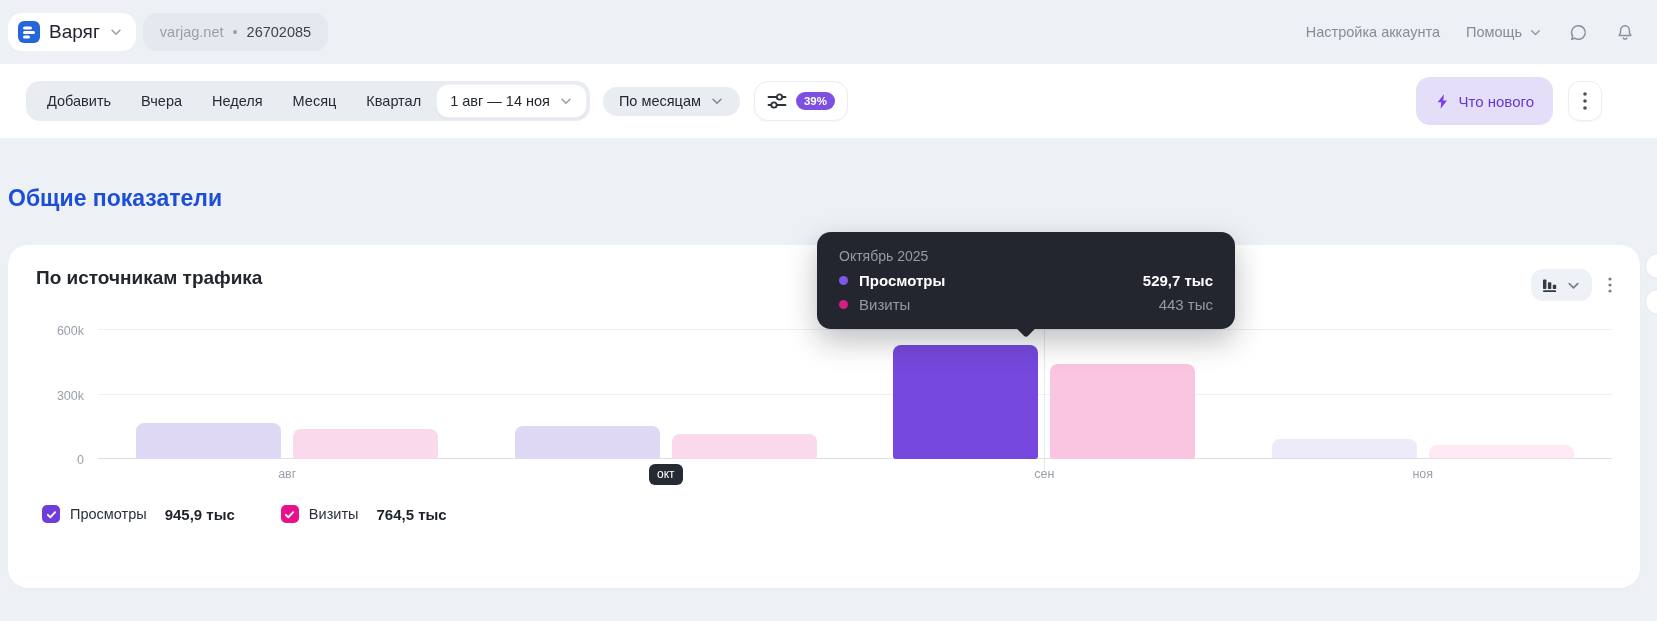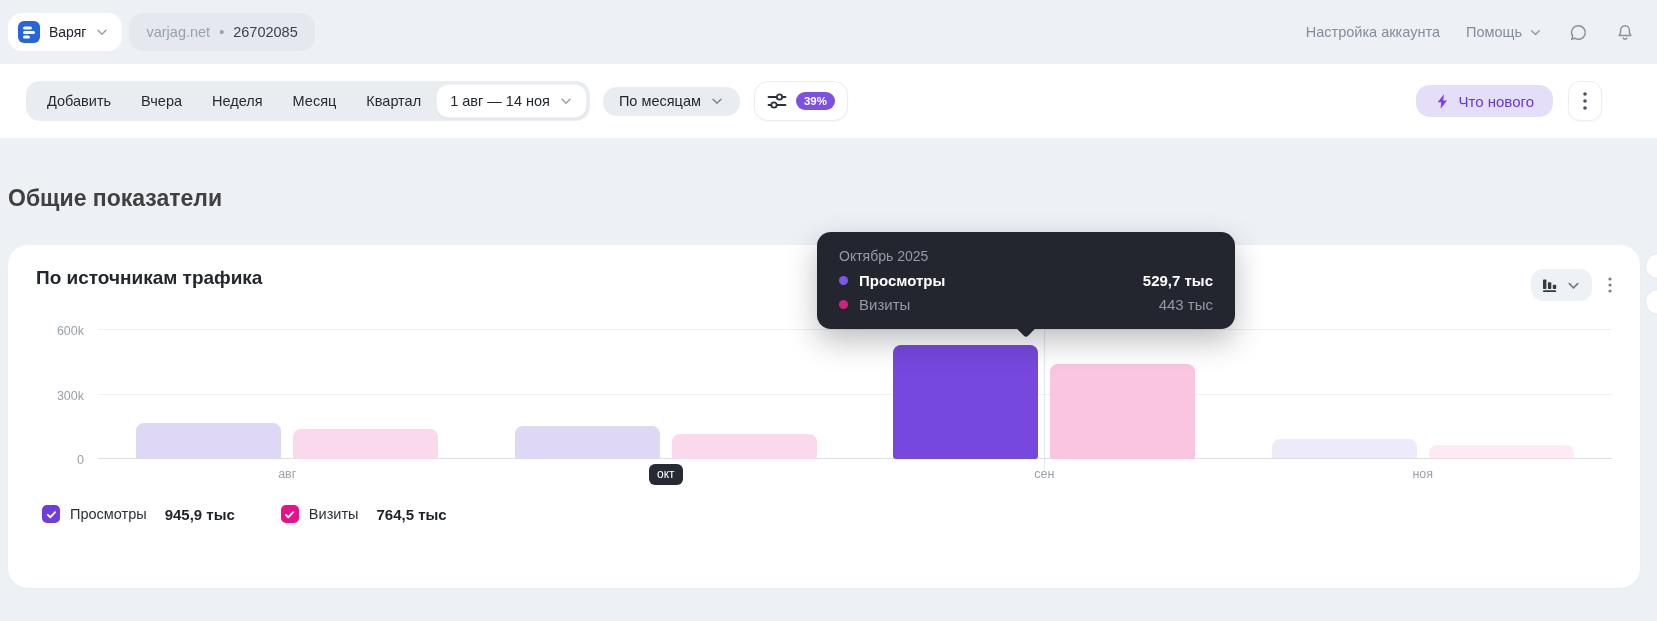--- a/index.html
+++ b/index.html
@@ -3,46 +3,46 @@
 <meta charset="utf-8">
 <style>
   * { margin:0; padding:0; box-sizing:border-box; }
   html,body { width:1657px; height:621px; }
   body { font-family:"Liberation Sans","DejaVu Sans",sans-serif; background:var(--page-bg,#edf0f4); overflow:hidden; }
   .page { position:relative; width:1657px; height:621px; }
 
   
   .topbar { height:64px; display:flex; align-items:center; justify-content:space-between; padding:0 22px 0 8px; }
   .topbar-left { display:flex; align-items:center; }
-  .counter-pill { display:flex; align-items:center; gap:9px; background:#fff; border:none; height:38px; border-radius:14px; padding:0 13px 0 10px; font-size:14px; font-weight:500; color:#21262d; cursor:pointer; font-family:inherit; }
+  .counter-pill { display:flex; align-items:center; gap:9px; background:#fff; border:none; height:38px; border-radius:14px; padding:0 13px 0 10px; font-size:19px; font-weight:500; color:#21262d; cursor:pointer; font-family:inherit; }
   .site-pill { display:flex; align-items:center; gap:9px; background:#e5e9ef; height:38px; border-radius:14px; padding:0 17px; margin-left:7px; font-size:14.5px; cursor:pointer; }
   .site-pill .site { color:#98a0ab; }
   .site-pill .sep { color:#98a0ab; }
   .site-pill .cid { color:#3c434c; }
   .topbar-right { display:flex; align-items:center; gap:26px; color:#858d98; font-size:14.5px; }
   .topbar-link { cursor:pointer; display:flex; align-items:center; gap:7px; }
   .icon-btn { background:none; border:none; cursor:pointer; display:flex; align-items:center; }
 
   .chev { flex:0 0 auto; }
 
   
   .toolbar-band { background:#fff; height:74px; display:flex; align-items:center; justify-content:space-between; padding:0 55px 0 26px; }
   .toolbar-left, .toolbar-right { display:flex; align-items:center; }
   .ranges-pill { display:flex; align-items:center; background:#e9edf2; border-radius:14px; height:40px; padding:0 3px 0 6px; }
   .range-item { background:none; border:none; font-family:inherit; font-size:14.5px; color:#272c33; padding:0 15px; height:40px; cursor:pointer; }
   .date-pill { display:flex; align-items:center; gap:9px; background:#fff; border:1px solid #eff1f4; border-radius:12px; height:34px; padding:0 13px; font-family:inherit; font-size:14.5px; color:#23282f; cursor:pointer; box-shadow:0 1px 2px rgba(30,40,60,.05); }
   .grouping-pill { display:flex; align-items:center; gap:9px; background:#e9edf2; border:none; border-radius:14px; height:29px; padding:0 16px; margin-left:13px; font-family:inherit; font-size:14.5px; color:#23282f; cursor:pointer; }
   .filter-pill { display:flex; align-items:center; gap:9px; background:#fff; border:1px solid #e9ecf0; border-radius:14px; height:40px; padding:0 12px; margin-left:14px; cursor:pointer; box-shadow:0 1px 2px rgba(30,40,60,.04); }
   .sampling-badge { background:var(--sampling-bg,#7b50e3); color:#fff; font-size:11.5px; font-weight:700; border-radius:10px; padding:3px 8px; }
-  .whatsnew-btn { display:flex; align-items:center; gap:9px; background:var(--whatsnew-bg,#e4def8); color:var(--whatsnew-text,#6439d2); border:none; border-radius:14px; height:32px; padding:0 19px; font-family:inherit; font-size:15px; cursor:pointer; }
+  .whatsnew-btn { display:flex; align-items:center; gap:9px; background:var(--whatsnew-bg,#e4def8); color:var(--whatsnew-text,#6439d2); border:none; border-radius:14px; height:48px; padding:0 19px; font-family:inherit; font-size:15px; cursor:pointer; }
   .add-btn { display:flex; align-items:center; gap:9px; background:#e9edf2; color:#21262d; border:none; border-radius:14px; height:40px; padding:0 17px; margin-left:13px; font-family:inherit; font-size:15px; cursor:pointer; }
   .kebab-btn { display:flex; align-items:center; justify-content:center; background:#fff; border:1px solid #eaedf1; border-radius:12px; width:34px; height:40px; margin-left:15px; cursor:pointer; box-shadow:0 1px 2px rgba(30,40,60,.04); }
 
   
-  .page-h1 { margin:46px 0 0 8px; font-size:23px; font-weight:700; color:#404040; line-height:28px; }
+  .page-h1 { margin:46px 0 0 8px; font-size:23px; font-weight:700; color:#1d4ed8; line-height:28px; }
   .card { margin:33px 17px 0 8px; height:343px; background:#fff; border-radius:20px; padding:0 28px; position:relative; box-shadow:0 1px 2px rgba(30,40,60,.03); }
   .card-head { padding-top:22px; height:60px; display:flex; align-items:flex-start; justify-content:space-between; }
   .card-title { font-size:19px; font-weight:600; color:#22272e; }
   .card-controls { display:flex; align-items:center; margin-top:2px; }
   .charttype-pill { display:flex; align-items:center; gap:8px; background:#eef1f5; border:none; border-radius:12px; height:32px; padding:0 11px; cursor:pointer; }
   .card-kebab { background:none; border:none; margin-left:16px; cursor:pointer; display:flex; }
 
   
   .chart-row { display:flex; margin-top:2px; }
   .y-labels { width:62px; position:relative; height:152px; font-size:12.5px; color:#99a0aa; }

